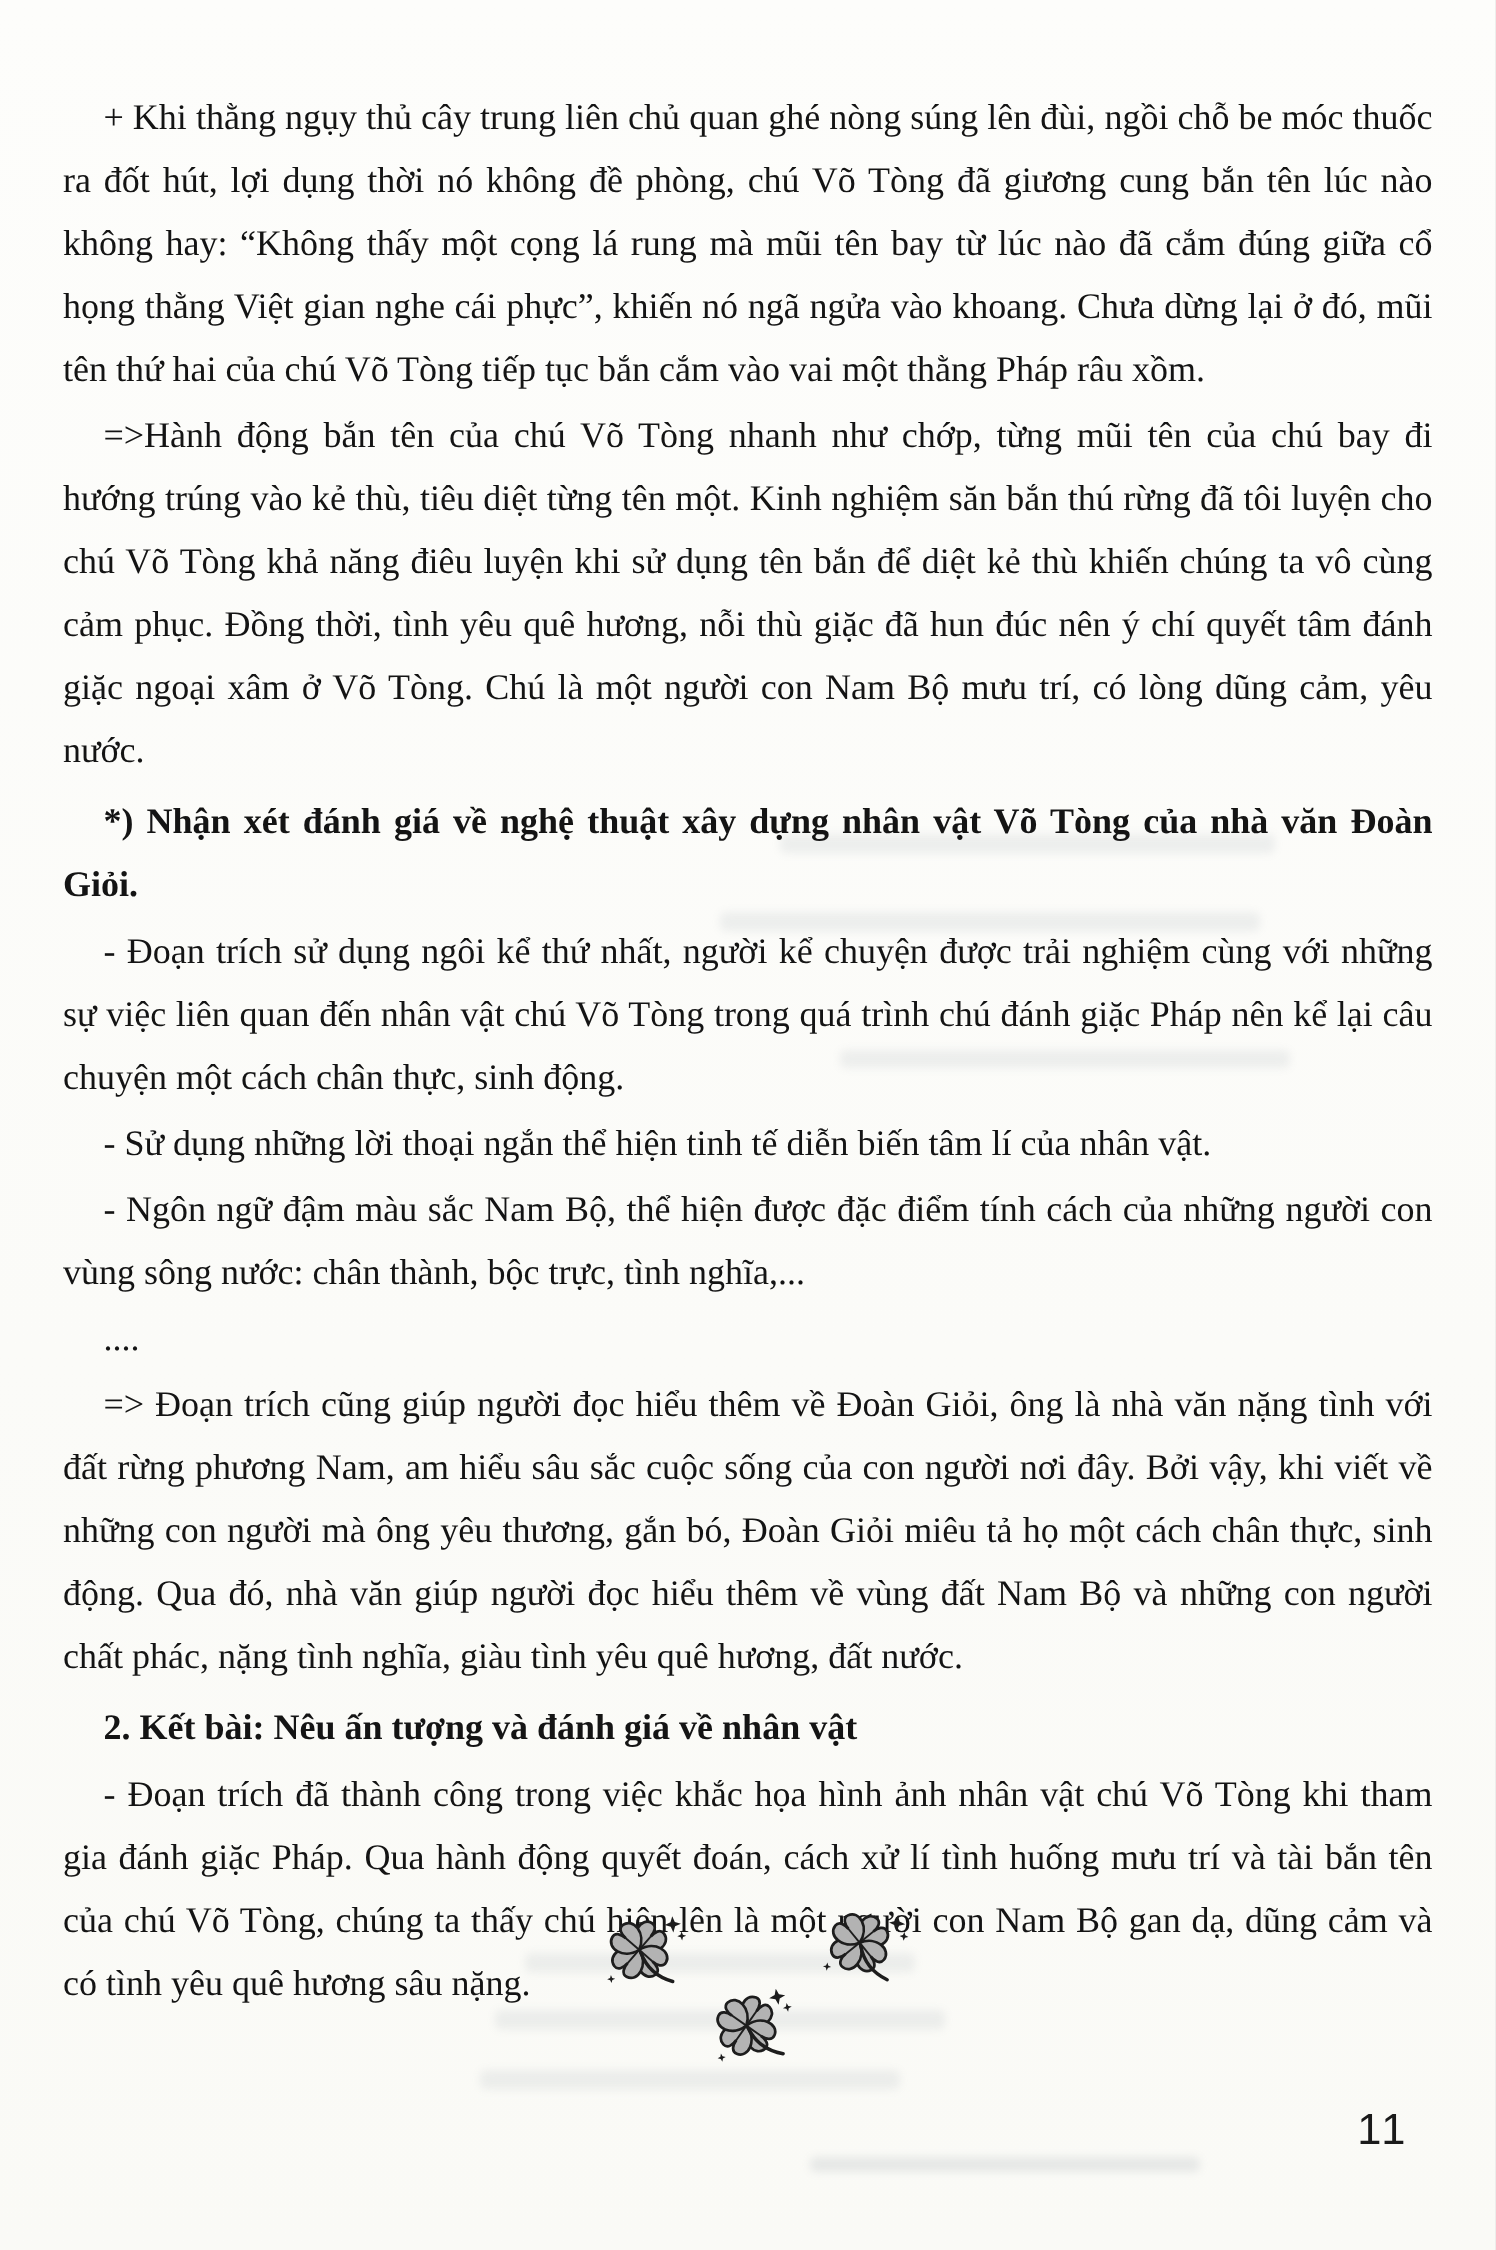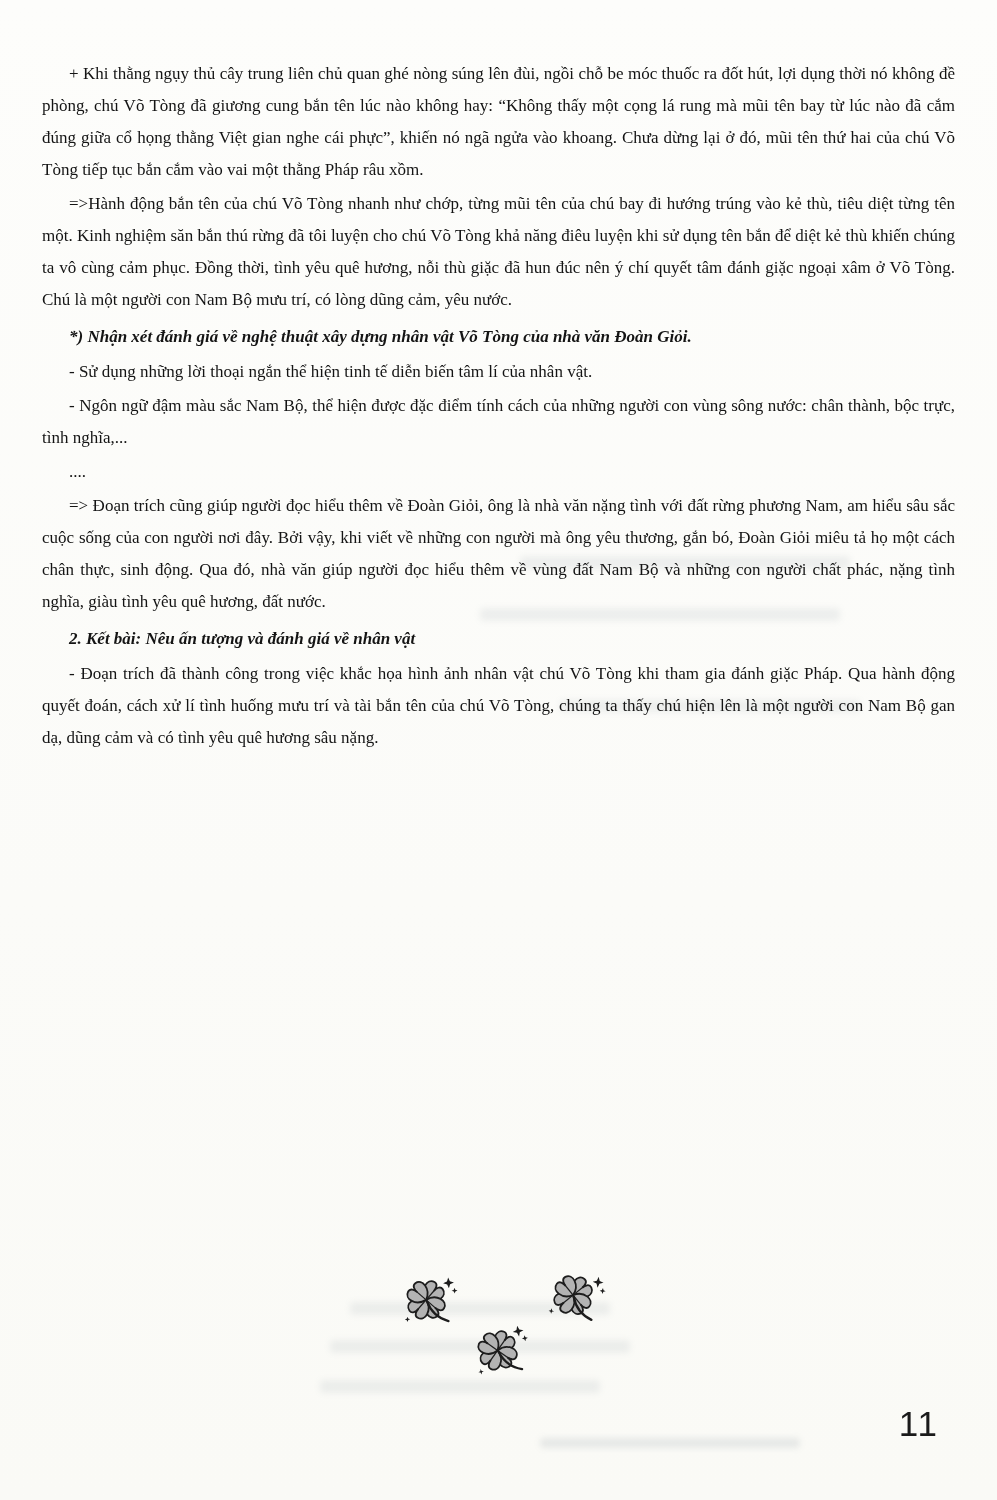--- a/index.html
+++ b/index.html
@@ -13,32 +13,31 @@
     width:997px;height:1500px;
     background:linear-gradient(180deg,#fdfdfb 0%,#fbfbf8 60%,#fafaf6 100%);
     overflow:hidden;
   }
   .page-body{
     position:absolute;
     left:42px;top:58px;width:913px;
   }
   .para{
     margin:0 0 2px 0;
-    font-size:17px;
-    line-height:32px;
+    font-size:24px;
+    line-height:42px;
     text-align:justify;
     text-indent:27px;
     color:#141414;
     -webkit-font-smoothing:antialiased;
   }
   .para.bold{
     font-weight:700;
     margin-top:5px;
     margin-bottom:3px;
-    font-style:italic;
   }
   
   .bleed{
     position:absolute;
     background:#8d98a0;
     opacity:0.13;
     filter:blur(3px);
     border-radius:4px;
     pointer-events:none;
   }
@@ -47,21 +46,21 @@
     width:58px;height:58px;
   }
   .clover svg{width:100%;height:100%;display:block;}
   .clover-1{left:402px;top:1276px;transform:rotate(-4deg);}
   .clover-2{left:548px;top:1272px;transform:rotate(6deg);}
   .clover-3{left:474px;top:1326px;transform:rotate(-10deg);}
   .page-number{
     position:absolute;
     right:58px;top:1404px;
     font-family:"Liberation Sans", sans-serif;
-    font-size:35px;
+    font-size:29px;
     letter-spacing:2px;
     color:#1a1a1a;
   }
 </style>
 </head>
 <body>
 
 <div class="page">
 
   <div class="bleed" style="left:520px;top:556px;width:330px;height:13px;"></div>
@@ -69,20 +68,21 @@
   <div class="bleed" style="left:560px;top:700px;width:300px;height:12px;"></div>
   <div class="bleed" style="left:350px;top:1302px;width:260px;height:13px;"></div>
   <div class="bleed" style="left:330px;top:1340px;width:300px;height:13px;"></div>
   <div class="bleed" style="left:320px;top:1380px;width:280px;height:13px;"></div>
   <div class="bleed" style="left:540px;top:1438px;width:260px;height:10px;opacity:.18;"></div>
 
   <div class="page-body">
       <p class="para">+ Khi thằng ngụy thủ cây trung liên chủ quan ghé nòng súng lên đùi, ngồi chỗ be móc thuốc ra đốt hút, lợi dụng thời nó không đề phòng, chú Võ Tòng đã giương cung bắn tên lúc nào không hay: “Không thấy một cọng lá rung mà mũi tên bay từ lúc nào đã cắm đúng giữa cổ họng thằng Việt gian nghe cái phực”, khiến nó ngã ngửa vào khoang. Chưa dừng lại ở đó, mũi tên thứ hai của chú Võ Tòng tiếp tục bắn cắm vào vai một thằng Pháp râu xồm.</p>
       <p class="para">=&gt;Hành động bắn tên của chú Võ Tòng nhanh như chớp, từng mũi tên của chú bay đi hướng trúng vào kẻ thù, tiêu diệt từng tên một. Kinh nghiệm săn bắn thú rừng đã tôi luyện cho chú Võ Tòng khả năng điêu luyện khi sử dụng tên bắn để diệt kẻ thù khiến chúng ta vô cùng cảm phục. Đồng thời, tình yêu quê hương, nỗi thù giặc đã hun đúc nên ý chí quyết tâm đánh giặc ngoại xâm ở Võ Tòng. Chú là một người con Nam Bộ mưu trí, có lòng dũng cảm, yêu nước.</p>
       <p class="para bold">*) Nhận xét đánh giá về nghệ thuật xây dựng nhân vật Võ Tòng của nhà văn Đoàn Giỏi.</p>
+      <p class="para">- Đoạn trích sử dụng ngôi kể thứ nhất, người kể chuyện được trải nghiệm cùng với những sự việc liên quan đến nhân vật chú Võ Tòng trong quá trình chú đánh giặc Pháp nên kể lại câu chuyện một cách chân thực, sinh động.</p>
       <p class="para">- Sử dụng những lời thoại ngắn thể hiện tinh tế diễn biến tâm lí của nhân vật.</p>
       <p class="para">- Ngôn ngữ đậm màu sắc Nam Bộ, thể hiện được đặc điểm tính cách của những người con vùng sông nước: chân thành, bộc trực, tình nghĩa,...</p>
       <p class="para">....</p>
       <p class="para">=&gt; Đoạn trích cũng giúp người đọc hiểu thêm về Đoàn Giỏi, ông là nhà văn nặng tình với đất rừng phương Nam, am hiểu sâu sắc cuộc sống của con người nơi đây. Bởi vậy, khi viết về những con người mà ông yêu thương, gắn bó, Đoàn Giỏi miêu tả họ một cách chân thực, sinh động. Qua đó, nhà văn giúp người đọc hiểu thêm về vùng đất Nam Bộ và những con người chất phác, nặng tình nghĩa, giàu tình yêu quê hương, đất nước.</p>
       <p class="para bold">2. Kết bài: Nêu ấn tượng và đánh giá về nhân vật</p>
       <p class="para">- Đoạn trích đã thành công trong việc khắc họa hình ảnh nhân vật chú Võ Tòng khi tham gia đánh giặc Pháp. Qua hành động quyết đoán, cách xử lí tình huống mưu trí và tài bắn tên của chú Võ Tòng, chúng ta thấy chú hiện lên là một người con Nam Bộ gan dạ, dũng cảm và có tình yêu quê hương sâu nặng.</p>
     </div>
 
   <div>
       <span class="clover clover-1">

